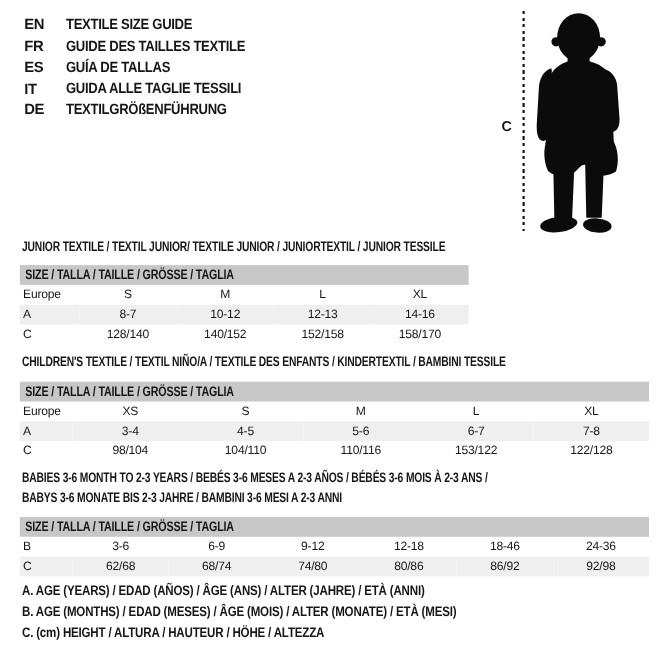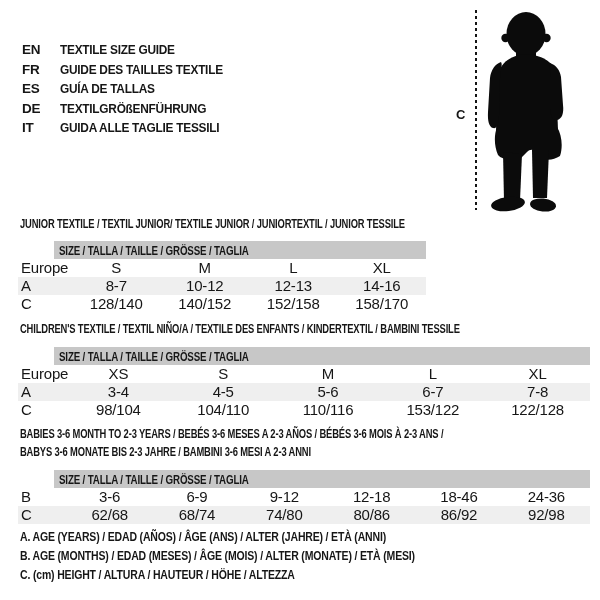--- a/index.html
+++ b/index.html
@@ -6,40 +6,40 @@
   html,body { width:600px; height:600px; background:#ffffff; }
   body {
     position:relative;
     font-family:"Liberation Sans", sans-serif;
     color:#161616;
     overflow:hidden;
   }
   .abs { position:absolute; }
 
   
-  .lang-block { left:22px; top:12px;margin-top:28px; }
+  .lang-block { left:22px; top:12px; }
   .lang-row { display:flex; line-height:19.5px; font-weight:700; font-size:13.5px; white-space:nowrap; }
   .lang-code { width:38px; letter-spacing:-0.3px; }
   .lang-title { display:inline-block; transform:scaleX(.88); transform-origin:0 50%; letter-spacing:-0.3px; }
 
   
   .dash-line { left:475px; top:10px; width:2px; height:200px;
     background:repeating-linear-gradient(to bottom,#141414 0 3px,transparent 3px 6px); }
   .c-label { left:456px; top:107px; font-weight:700; font-size:13px; }
   .baby-svg { left:487px; top:7px; }
 
   
   .sec-title { font-weight:700; font-size:12.5px; white-space:nowrap;
     transform:scaleX(.75); transform-origin:0 0; letter-spacing:-0.2px; }
 
   
-  .size-bar { height:18px; line-height:18px; background:#c7c7c7; padding-left:5px; white-space:nowrap;margin-left:36px; }
+  .size-bar { height:18px; line-height:18px; background:#c7c7c7; padding-left:5px; white-space:nowrap; }
   .size-bar span { display:inline-block; font-weight:700; font-size:12.5px;
     transform:scaleX(.78); transform-origin:0 50%; letter-spacing:-0.2px; }
-  table.grid { border-collapse:collapse; table-layout:fixed; font-size:15px; }
+  table.grid { border-collapse:collapse; table-layout:fixed; font-size:11px; }
   table.grid td { height:18px; line-height:18px; padding:0; text-align:center;
     white-space:nowrap; letter-spacing:-0.2px; overflow:visible; }
   table.grid td.lbl { text-align:left; padding-left:3px; }
   tr.stripe { background:#efefef; }
   .w-junior { width:408px; }
   .w-full { width:572px; }
 
   
   .footnotes { left:20px; top:528px; }
   .foot-line { font-weight:700; font-size:12.5px; line-height:19px; white-space:nowrap;
@@ -55,26 +55,26 @@
   </div>
   <div class="lang-row">
     <span class="lang-code">FR</span>
     <span class="lang-title">GUIDE DES TAILLES TEXTILE</span>
   </div>
   <div class="lang-row">
     <span class="lang-code">ES</span>
     <span class="lang-title">GUÍA DE TALLAS</span>
   </div>
   <div class="lang-row">
+    <span class="lang-code">IT</span>
+    <span class="lang-title">GUIDA ALLE TAGLIE TESSILI</span>
+  </div>
+  <div class="lang-row">
     <span class="lang-code">DE</span>
     <span class="lang-title">TEXTILGRÖßENFÜHRUNG</span>
-  </div>
-  <div class="lang-row">
-    <span class="lang-code">IT</span>
-    <span class="lang-title">GUIDA ALLE TAGLIE TESSILI</span>
   </div>
 </div>
 
 <div class="abs dash-line"></div>
 <span class="abs c-label">C</span>
 <svg class="abs baby-svg" width="102" height="207" viewBox="0 0 102 207" aria-hidden="true">
   <g fill="#0b0b0b">
     <ellipse cx="39" cy="27" rx="19.5" ry="22"></ellipse>
     <circle cx="18.5" cy="31" r="4.2"></circle>
     <circle cx="59.5" cy="31" r="4.2"></circle>

